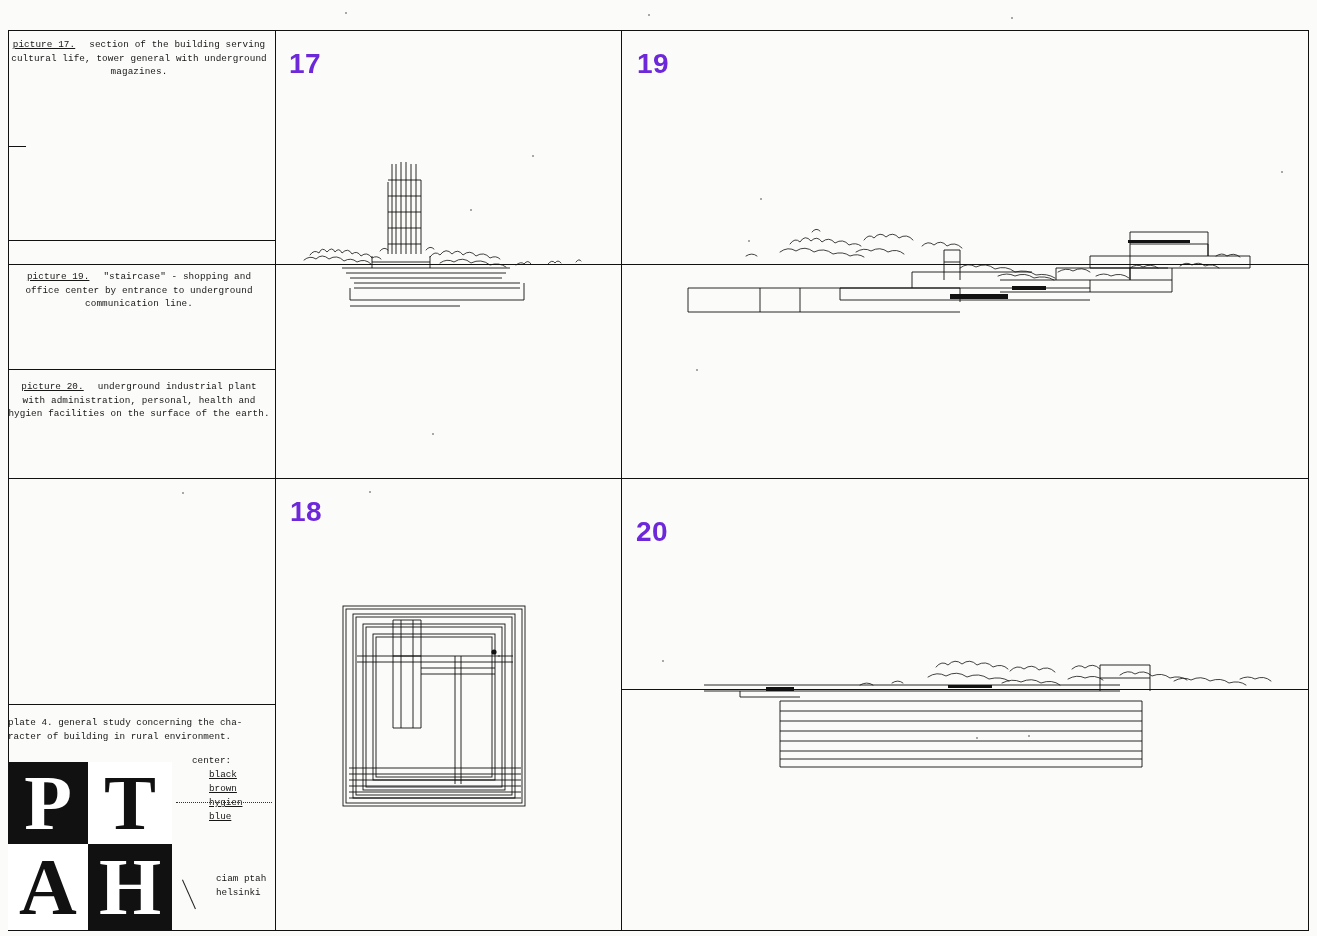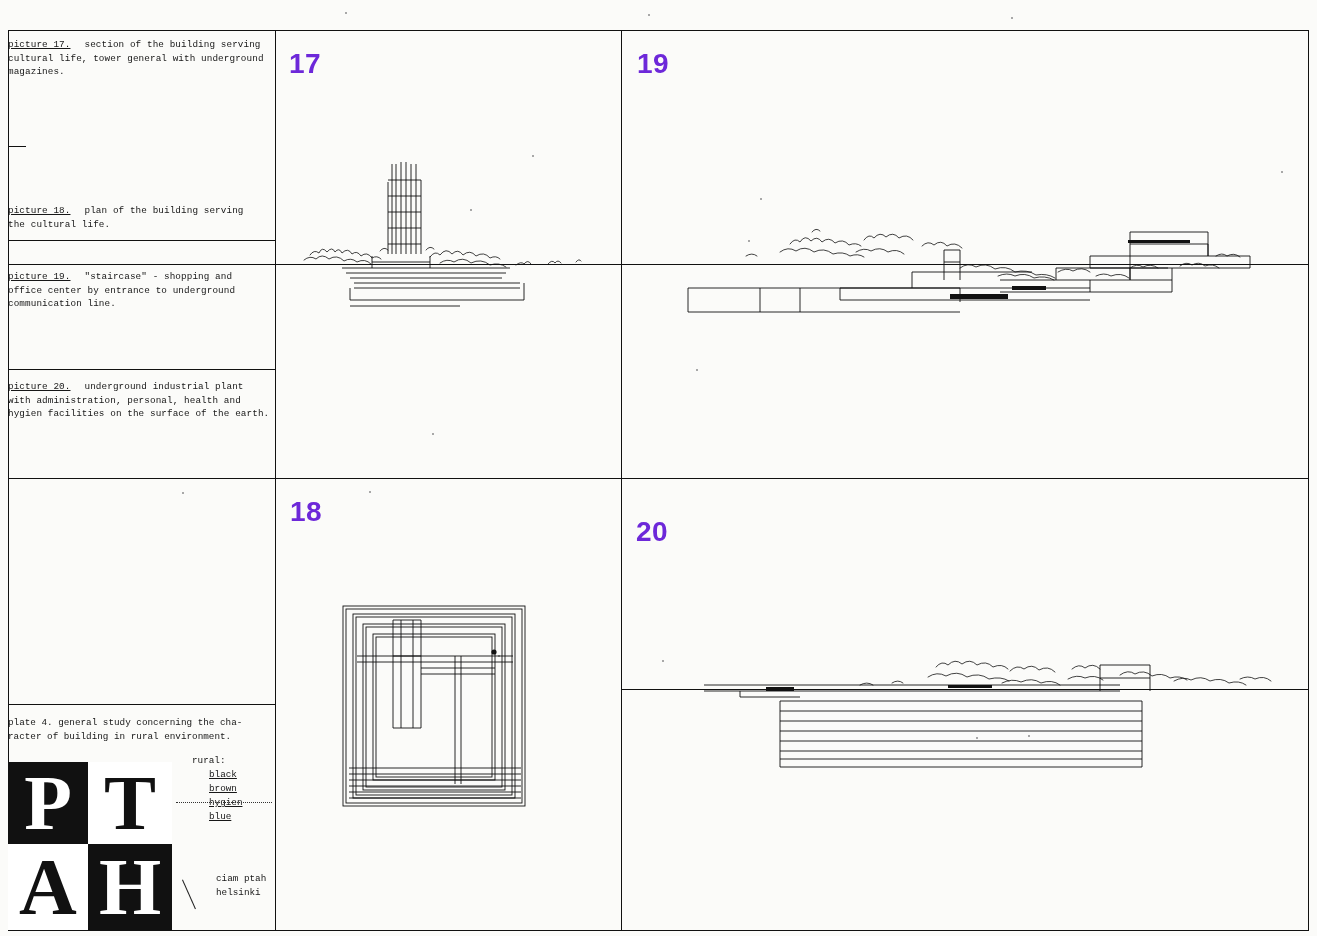--- a/index.html
+++ b/index.html
@@ -34,20 +34,21 @@
   .ln.h { height: 1px; }
   .ln.v { width: 1px; }
 
   
   .caption-col {
     position: absolute;
     left: 8px;
     top: 30px;
     width: 228px;
     height: 900px;
+    text-align: center;
   }
   .cap {
     position: absolute;
     font-family: "Liberation Mono", monospace;
     font-size: 9.3px;
     line-height: 13.5px;
     color: #171717;
     letter-spacing: 0.1px;
     width: 262px;
   }
@@ -166,24 +167,20 @@
   <div class="speck" style="left:498px; top:655px; width:2px; height:2px;"></div>
 
   <div class="caption-col">
 
     <div class="cap" style="left:0; top:8px;">
       <span class="lbl">picture 17.</span><span class="sp"></span><span>section of the building serving</span><br>
       <span>cultural life, tower general with underground</span><br>
       <span>magazines.</span>
     </div>
 
-    <div class="cap" style="left:0; top:174px;">
-      <span class="lbl">picture 18.</span><span class="sp"></span><span>plan of the building serving</span><br>
-      <span>the cultural life.</span>
-    </div>
 
     <div class="cap" style="left:0; top:240px;">
       <span class="lbl">picture 19.</span><span class="sp"></span><span>"staircase" - shopping and</span><br>
       <span>office center by entrance to underground</span><br>
       <span>communication line.</span>
     </div>
 
     <div class="cap" style="left:0; top:350px;">
       <span class="lbl">picture 20.</span><span class="sp"></span><span>underground industrial plant</span><br>
       <span>with administration, personal, health and</span><br>
@@ -191,21 +188,21 @@
     </div>
 
   </div>
 
   <div class="plate-note">
     <span>plate 4.  general study concerning the cha-</span><br>
     <span>racter of building in rural environment.</span>
   </div>
 
   <div class="colors-block">
-    <div>rural:</div>
+    <div>center:</div>
     <div class="ul">black</div>
     <div class="ul">brown</div>
     <div class="ul">hygien</div>
     <div class="ul">blue</div>
   </div>
 
   <div style="position:absolute; left:176px; top:802px; width:96px; height:0; border-top:1px dotted #333;"></div>
 
   <div style="position:absolute; left:182px; top:880px; width:22px; height:32px; border-left:1px solid #222; transform:rotate(-24deg); transform-origin:top left;"></div>
 

